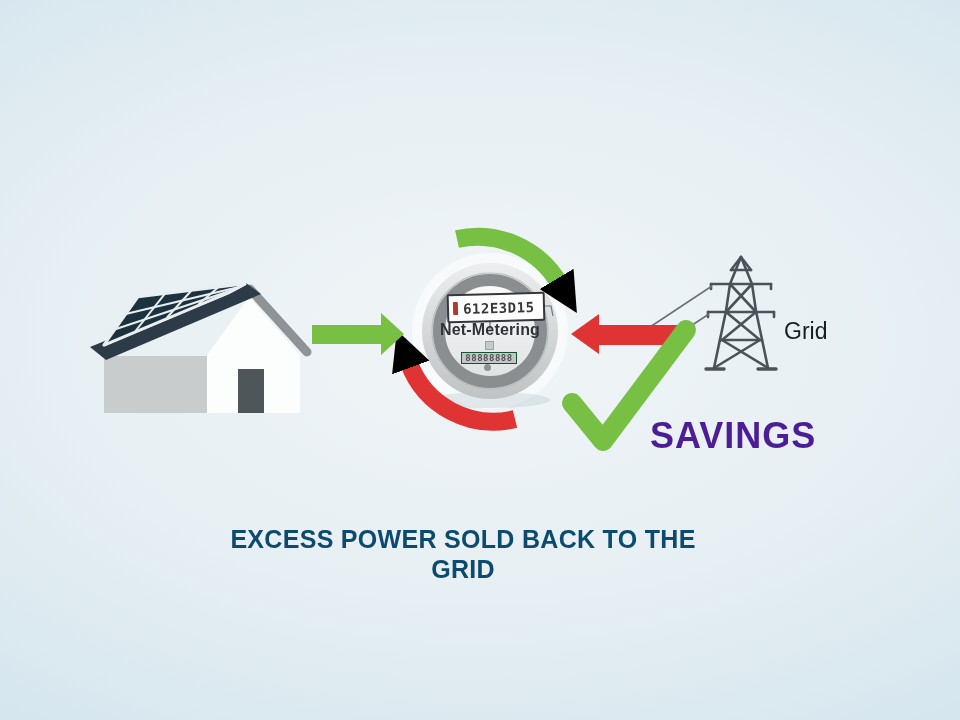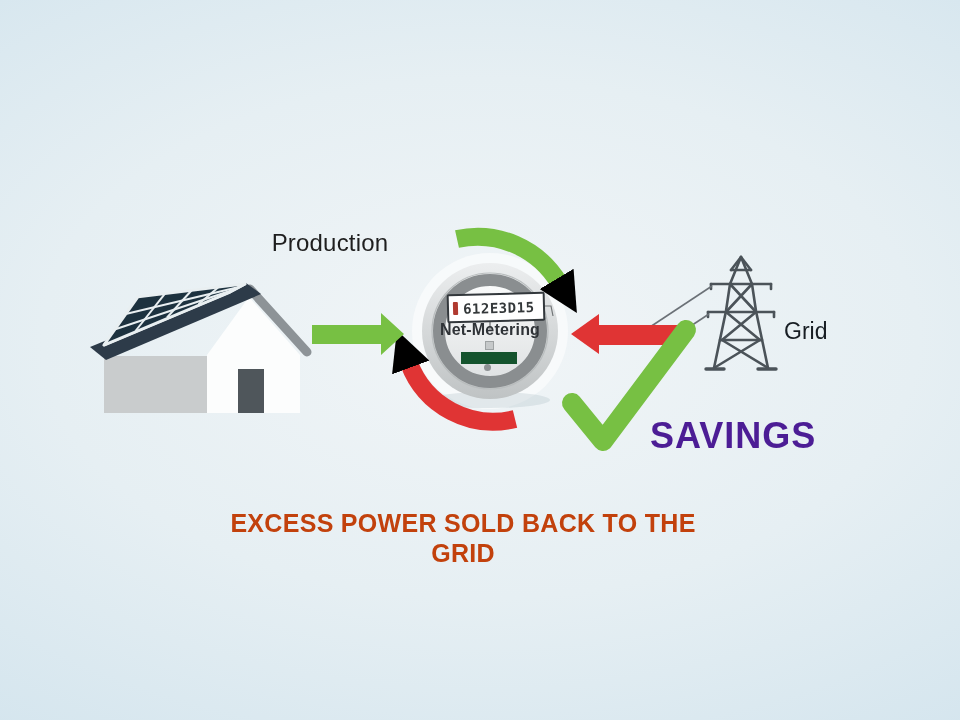--- a/index.html
+++ b/index.html
@@ -26,31 +26,31 @@
     transform:rotate(-1.5deg);
     display:flex;align-items:center;padding-left:4px;box-sizing:content-box;
   }
   .display-indicator{width:5px;height:13px;background:#b03a30;border-radius:1px;flex:none;}
   .display-digits{
     margin-left:5px;font-family:"DejaVu Sans Mono",monospace;
     font-size:14px;font-weight:700;color:#34383a;letter-spacing:.5px;white-space:nowrap;
   }
   .meter-square{left:485px;top:341px;width:9px;height:9px;background:#c6c9ca;border:1px solid #9fa3a4;box-sizing:border-box;}
   .register-bar{
-    left:461px;top:352px;width:56px;height:12px;background:#c3c6c7;border:6px solid #14532d;
+    left:461px;top:352px;width:56px;height:12px;background:#c3c6c7;border:1px solid #14532d;
     box-sizing:border-box;overflow:hidden;text-align:center;
     font-family:"DejaVu Sans Mono",monospace;font-size:9px;line-height:10px;font-weight:700;
     color:#4e5254;letter-spacing:.5px;
   }
   .meter-dot{left:484px;top:364px;width:7px;height:7px;border-radius:50%;background:#8d9193;}
   .label-grid{left:784px;top:318px;font-size:23px;font-weight:500;color:#171d23;text-align:center;}
   .label-savings{left:650px;top:418px;font-size:36px;line-height:36px;font-weight:800;color:#4c1d95;letter-spacing:1px;}
   .caption{
-    left:203px;top:508px;width:520px;text-align:center;
-    font-size:25px;line-height:30px;font-weight:600;color:#c2410c;letter-spacing:.3px;
+    left:203px;top:524px;width:520px;text-align:center;
+    font-size:25px;line-height:30px;font-weight:600;color:#0c4a6e;letter-spacing:.3px;
   }
 </style>
 </head>
 <body>
 
 <div class="stage">
 
 <svg width="960" height="720" viewBox="0 0 960 720">
   <defs>
     <linearGradient id="gOuter" x1="0" y1="0" x2="0" y2="1">
@@ -133,21 +133,20 @@
     <line x1="712" y1="286" x2="650" y2="327"></line>
     <line x1="709" y1="314" x2="668" y2="341"></line>
   </g>
 
   <polygon points="599,314 571,334 599,354 599,345 678,345 678,325 599,325" fill="#e03434"></polygon>
 
   <path d="M 572 403 L 603 441 L 686 330" fill="none" stroke-width="20" stroke-linecap="round" stroke-linejoin="round" stroke="#77c043"></path>
 </svg>
 
 <div class="overlay label-solar">
-  <div>Production</div>
 </div>
 
 <div class="overlay display-box">
   <span class="display-indicator"></span>
   <span class="display-digits">612E3D15</span>
 </div>
 
 <div class="overlay meter-name">Net-Metering</div>
 
 <div class="overlay meter-square"></div>

